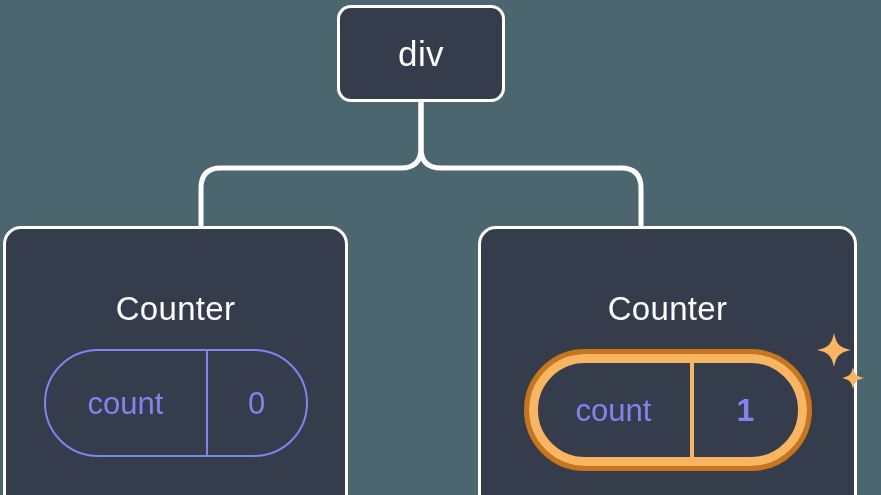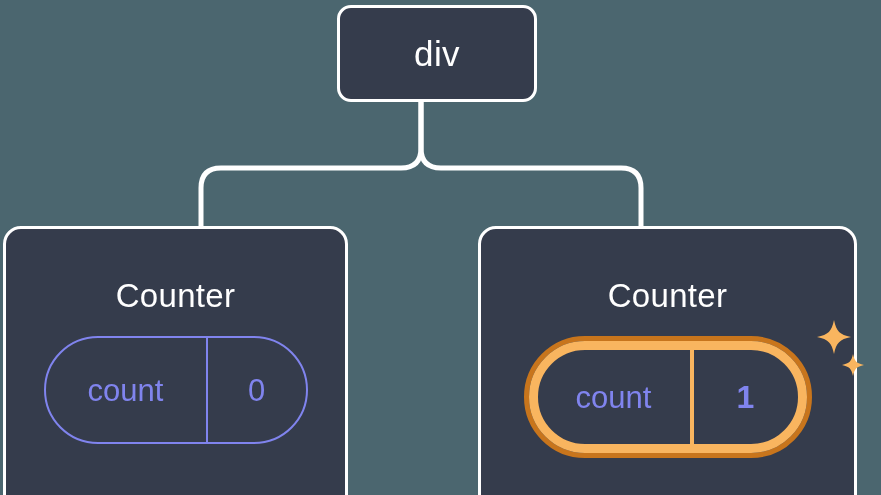--- a/index.html
+++ b/index.html
@@ -36,21 +36,21 @@
     box-sizing: border-box;
     background: #353c4c;
     border: 3px solid #ffffff;
     border-radius: 14px;
   }
 
   
   #node-div {
     left: 337px;
     top: 5px;
-    width: 200px;
+    width: 168px;
     height: 97px;
     display: flex;
     align-items: center;
     justify-content: center;
   }
   #node-div .node-title {
     color: #ffffff;
     font-size: 35px;
     font-weight: 400;
     letter-spacing: 0.4px;
@@ -67,21 +67,21 @@
     align-items: center;
   }
   #node-counter-left  { left: 3px;   width: 345px; }
   #node-counter-right { left: 478px; width: 379px; }
 
   .counter-card .node-title {
     color: #ffffff;
     font-size: 33px;
     font-weight: 400;
     letter-spacing: 0.3px;
-    margin-top: 50px;
+    margin-top: 63px;
     line-height: 1;
   }
 
   
   .pill-wrap {
     position: relative;
     margin-top: 24px;
     display: flex;
     align-items: center;
     justify-content: center;

